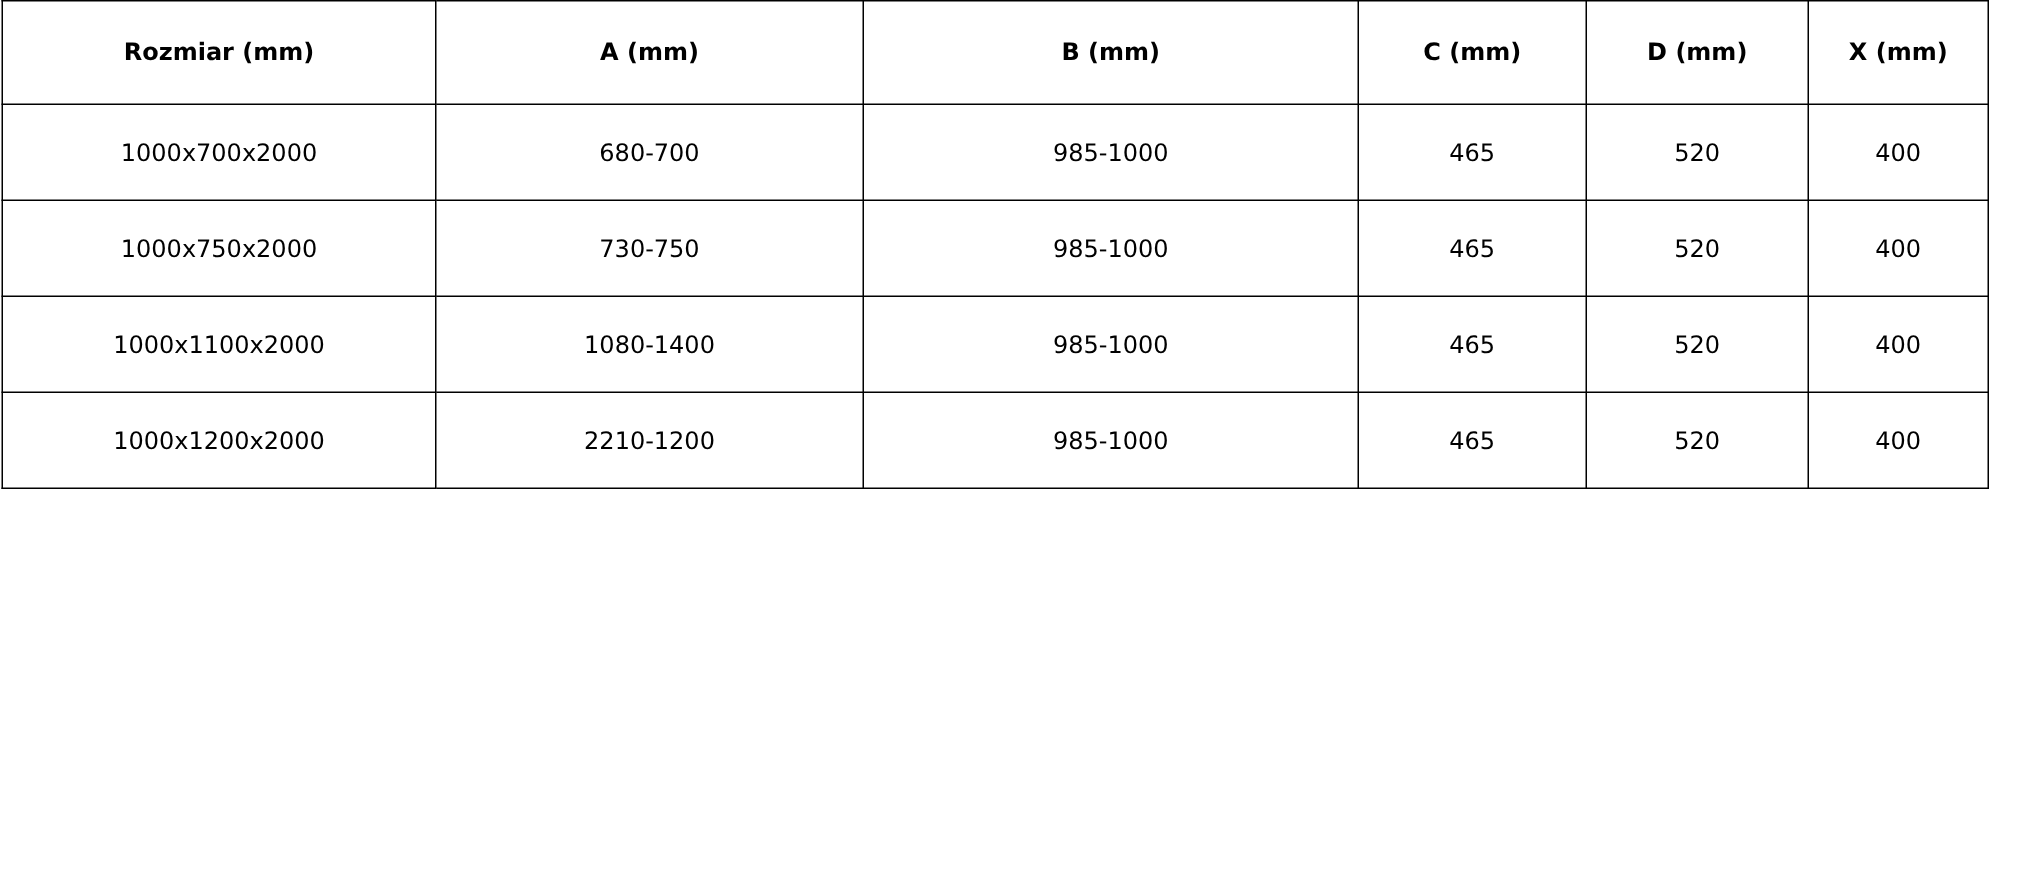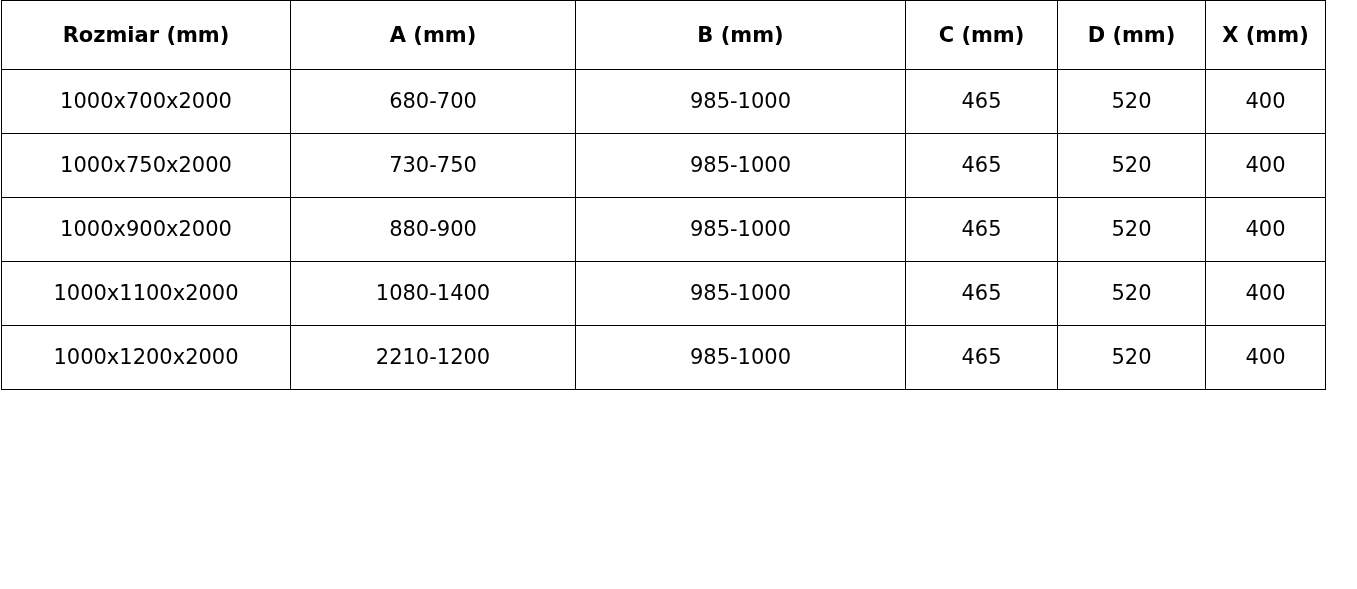--- a/index.html
+++ b/index.html
@@ -23,21 +23,21 @@
     border-collapse: collapse;
     width: 1324px;
     margin-left: 1px;
     table-layout: fixed;
   }
   table.size-table td,
   table.size-table th {
     border: 1px solid #000000;
     text-align: center;
     vertical-align: middle;
-    font-size: 21px;
+    font-size: 16px;
     font-weight: 400;
     padding: 0;
     height: 63px;
     line-height: 63px;
     white-space: nowrap;
     overflow: hidden;
   }
   table.size-table thead th {
     font-weight: 700;
     height: 68px;
@@ -85,28 +85,20 @@
       </tr>
       <tr>
         <td>1000x750x2000</td>
         <td>730-750</td>
         <td>985-1000</td>
         <td>465</td>
         <td>520</td>
         <td>400</td>
       </tr>
       <tr>
-        <td>1000x900x2000</td>
-        <td>880-900</td>
-        <td>985-1000</td>
-        <td>465</td>
-        <td>520</td>
-        <td>400</td>
-      </tr>
-      <tr>
         <td>1000x1100x2000</td>
         <td>1080-1400</td>
         <td>985-1000</td>
         <td>465</td>
         <td>520</td>
         <td>400</td>
       </tr>
       <tr>
         <td>1000x1200x2000</td>
         <td>2210-1200</td>

